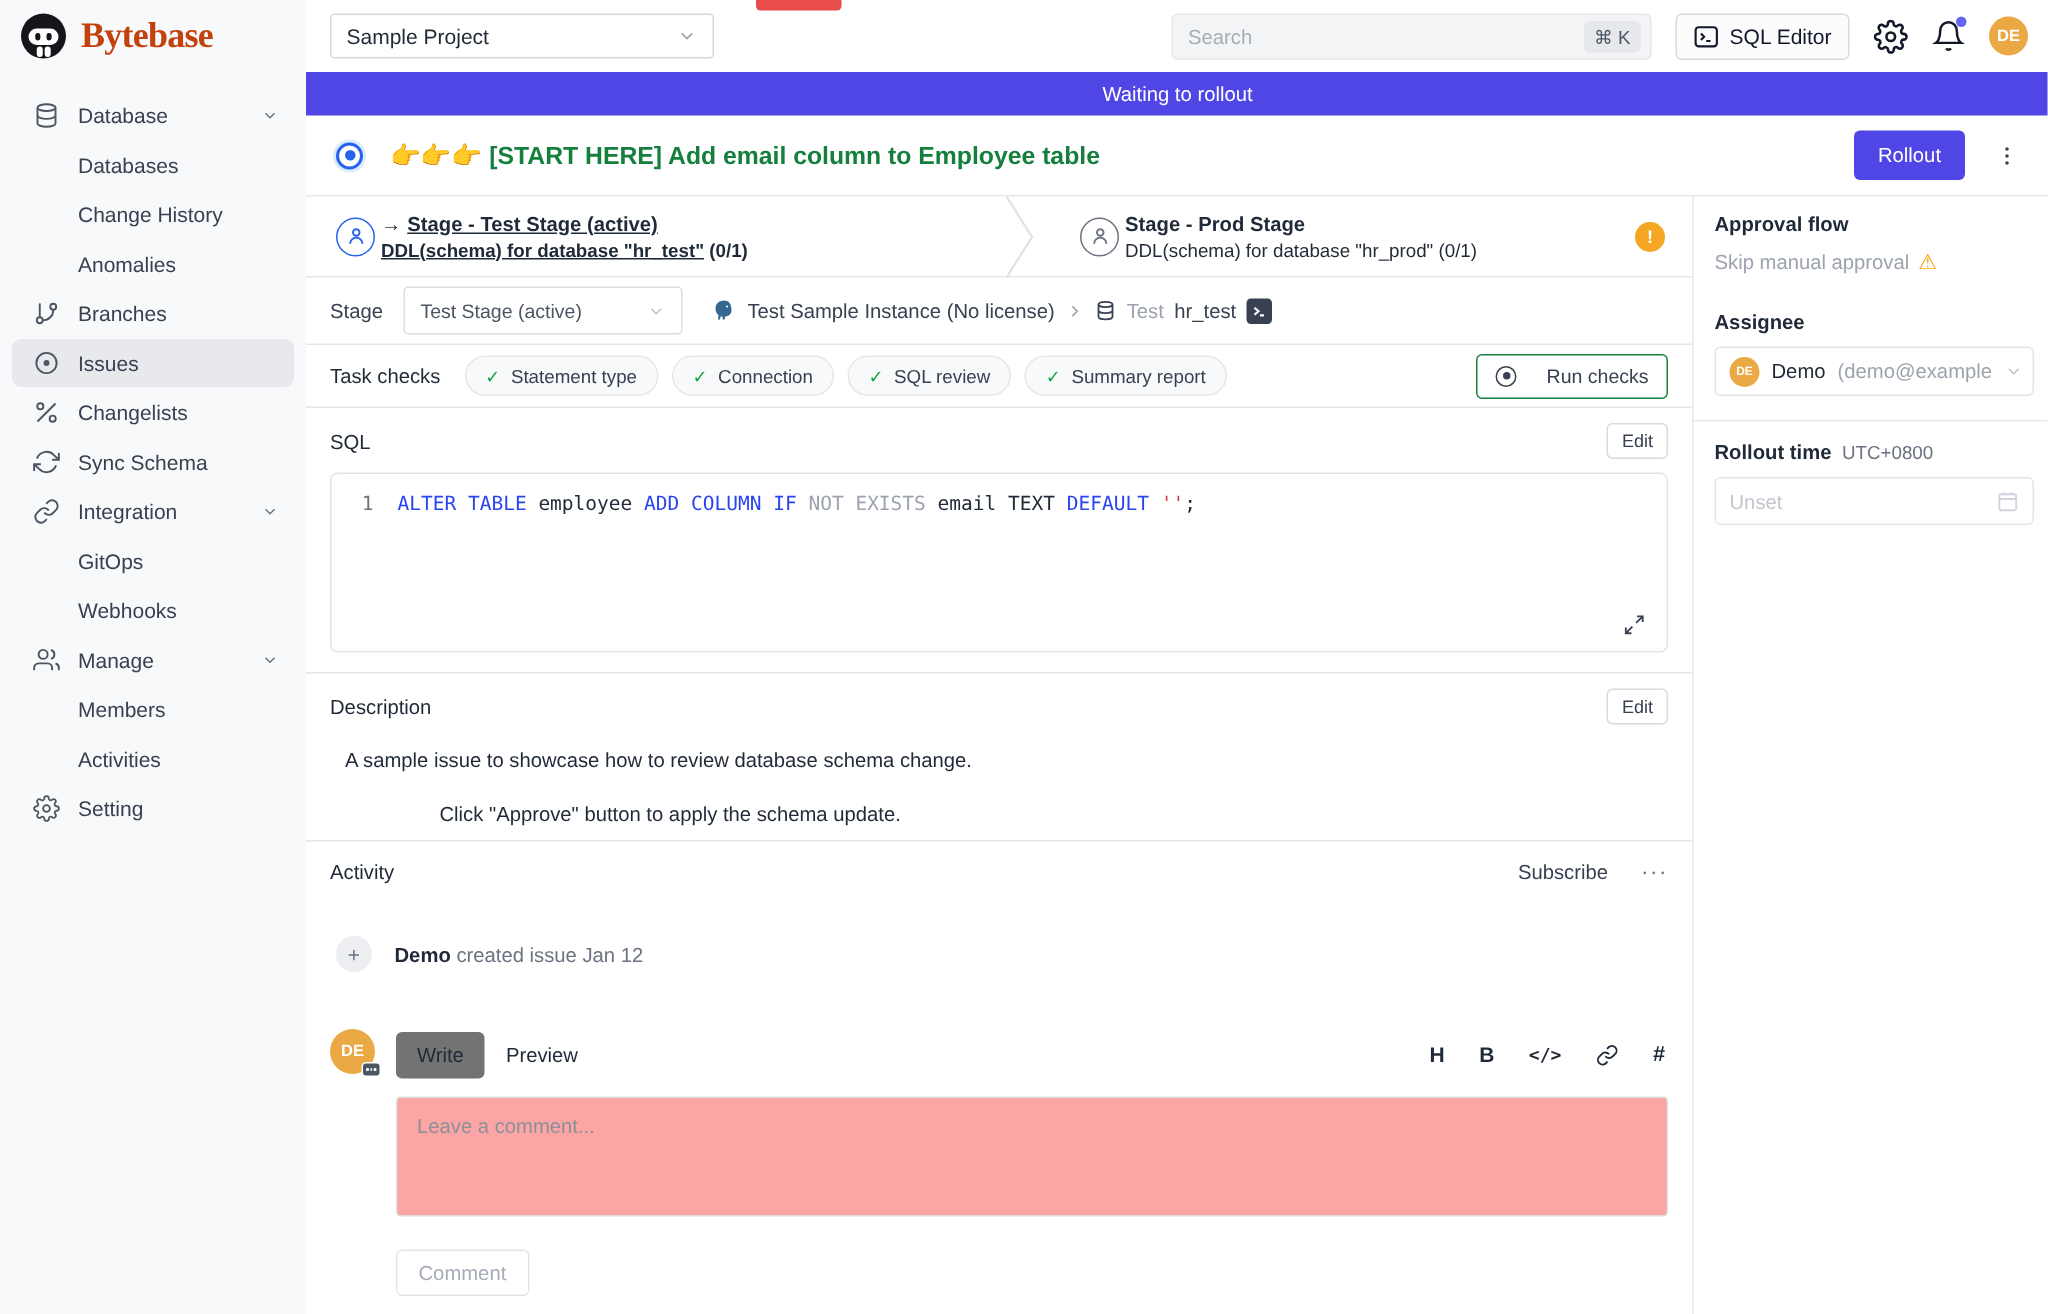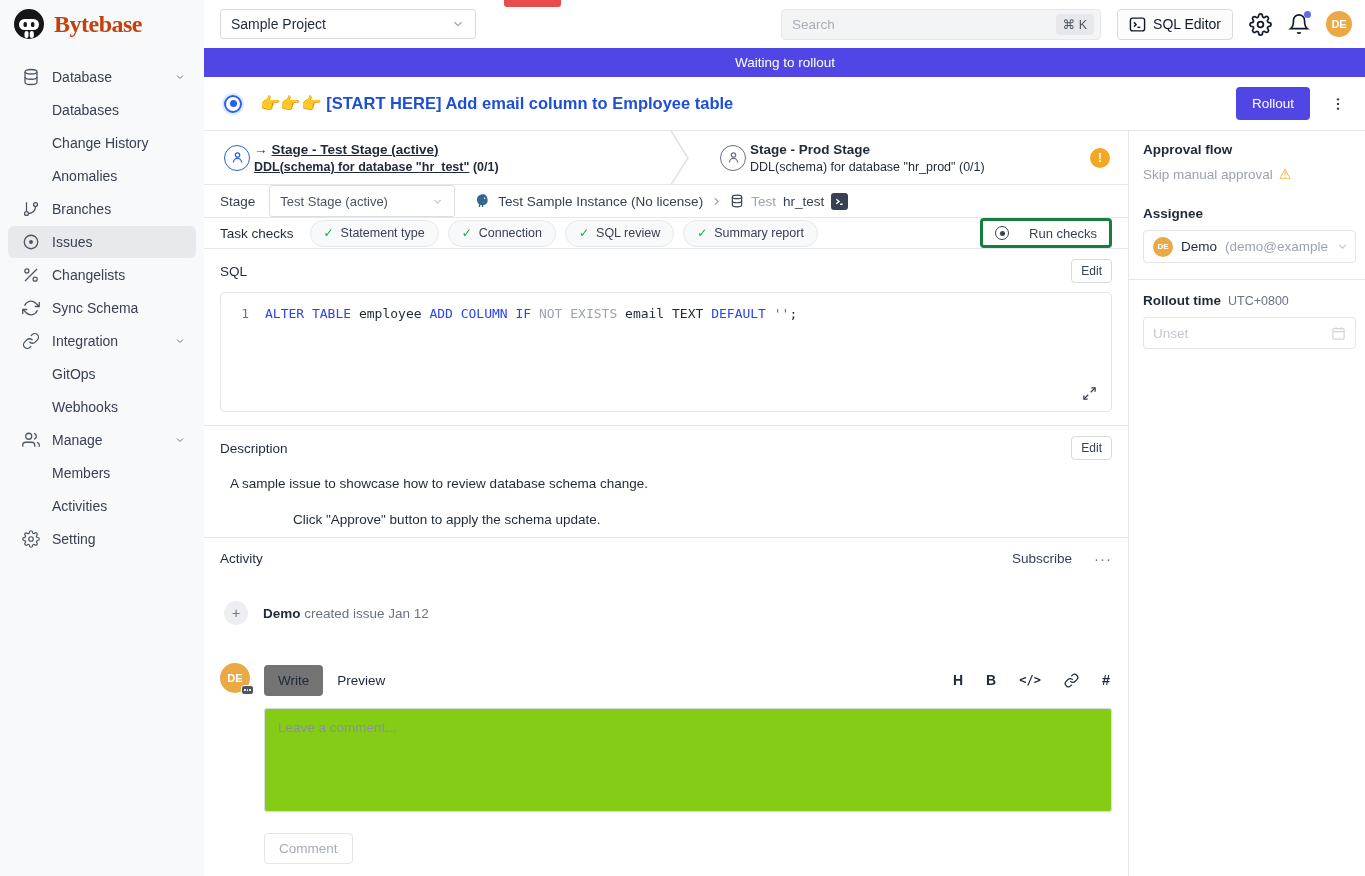--- a/index.html
+++ b/index.html
@@ -47,21 +47,21 @@
   
   .banner { height:29px; background:#4f46e5; color:#fff; font-size:13.5px; font-weight:500;
     display:flex; align-items:center; justify-content:center; }
 
   
   .issue-header { height:54px; display:flex; align-items:center; padding:0 16px 0 20px;
     border-bottom:1px solid #e5e7eb; }
   .status-ring { width:18px; height:18px; border:2px solid #2563eb; border-radius:50%;
     display:flex; align-items:center; justify-content:center; flex-shrink:0; box-shadow:0 0 0 2px #dbeafe; }
   .status-ring i { width:7px; height:7px; background:#2563eb; border-radius:50%; }
-  .issue-title { font-size:16.5px; font-weight:700; color:#1d4ed8; margin-left:18px; }
+  .issue-title { font-size:16.5px; font-weight:700; color:#15803d; margin-left:18px; }
   .rollout-btn { margin-left:auto; background:#4f46e5; color:#ffffff; border:none; border-radius:4px;
     height:33px; padding:0 16px; font-size:13.5px; font-family:inherit; cursor:pointer; }
   .kebab { margin-left:16px; color:#374151; display:flex; cursor:pointer; padding:4px; }
 
   
   .content-row { flex:1; display:flex; min-height:0; }
   .main { width:924px; flex-shrink:0; display:flex; flex-direction:column; }
 
   
   .pipeline { height:54px; border-bottom:1px solid #e5e7eb; display:flex; align-items:stretch; position:relative; }
@@ -96,21 +96,21 @@
   .crumb .db-name { color:#374151; }
   .term-badge { width:17px; height:17px; background:#374151; border-radius:3px; color:#fff; display:flex;
     align-items:center; justify-content:center; cursor:pointer; }
 
   
   .checks-row { height:46px; border-bottom:1px solid #e5e7eb; display:flex; align-items:center; padding:0 16px; }
   .checks-label { font-size:13.5px; color:#1f2937; font-weight:500; margin-right:16px; }
   .pill { height:27px; border:1px solid #e5e7eb; background:#f8f9fa; border-radius:14px; display:flex;
     align-items:center; gap:7px; padding:0 13px; font-size:12.5px; color:#374151; margin-right:9px; cursor:pointer; }
   .pill .ck { color:#16a34a; font-size:12px; font-weight:700; }
-  .run-checks { margin-left:auto; height:30px; border:3px solid #15803d; background:#fff; border-radius:4px;
+  .run-checks { margin-left:auto; height:30px; border:1px solid #15803d; background:#fff; border-radius:4px;
     display:flex; align-items:center; gap:20px; padding:0 12px; font-size:13px; color:#374151;
     font-family:inherit; cursor:pointer; }
   .ring-dot { width:14px; height:14px; border:1.5px solid #374151; border-radius:50%; display:flex;
     align-items:center; justify-content:center; }
   .ring-dot i { width:5px; height:5px; background:#374151; border-radius:50%; }
 
   
   .sql-section { padding:10px 16px 13px; }
   .section-head { display:flex; align-items:center; height:24px; }
   .section-title { font-size:13.5px; color:#1f2937; }
@@ -154,21 +154,21 @@
   .comment-main { flex:1; margin-left:14px; }
   .comment-tabs { display:flex; align-items:center; height:34px; }
   .tab { font-size:13.5px; color:#1f2937; padding:8px 14px; border-radius:4px; cursor:pointer; }
   .tab.active { background:#737373; }
   .fmt-icons { margin-left:auto; display:flex; align-items:center; gap:23px; color:#1f2937; padding-right:2px; }
   .fmt-icons > * { cursor:pointer; }
   .fmt-h { font-size:14px; font-weight:700; }
   .fmt-b { font-size:14px; font-weight:800; }
   .fmt-code { font-size:12px; font-weight:600; font-family:"DejaVu Sans Mono",monospace; }
   .fmt-hash { font-size:14.5px; font-weight:600; }
-  .comment-textarea { margin-top:11px; width:100%; height:104px; background:#84cc16; border:1px solid #d9dce0;
+  .comment-textarea { margin-top:11px; width:100%; height:80px; background:#fca5a5; border:1px solid #d9dce0;
     border-radius:3px; resize:none; padding:11px 13px; font-size:13.5px; font-family:inherit; color:#374151;
     outline:none; }
   .comment-textarea::placeholder { color:#8b919a; }
   .comment-submit { margin-top:17px; height:31px; border:1px solid #e2e5e9; background:#fff; border-radius:4px;
     padding:0 14px; font-size:13.5px; color:#a6adb7; font-family:inherit; cursor:pointer; }
 
   
   .right-panel { flex:1; border-left:1px solid #e5e7eb; padding:11px 10px 0 14px; }
   .rp-label { font-size:13.5px; font-weight:700; color:#1f2937; }
   .rp-value { margin-top:9px; font-size:13.5px; color:#9ca3af; display:flex; align-items:center; gap:6px; }

